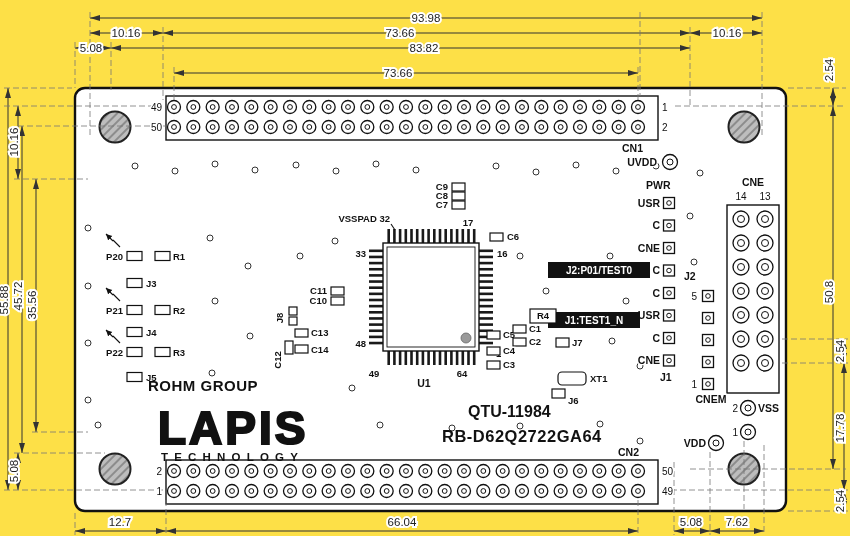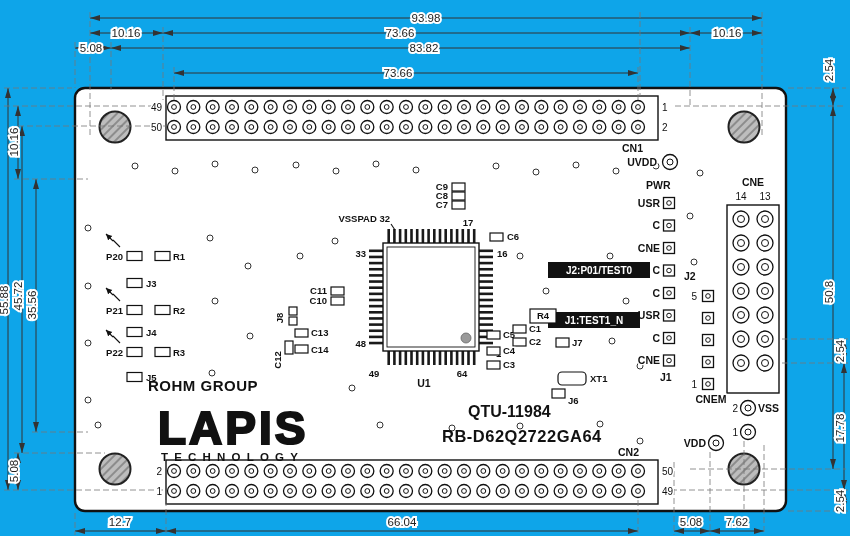--- a/index.html
+++ b/index.html
@@ -1,16 +1,16 @@
 <!DOCTYPE html>
 <html><head>
 <meta charset="utf-8">
 <style>
   html,body{margin:0;padding:0;background:#fff}
-  .stage{position:relative;width:850px;height:536px;background:#0ea5e9;overflow:hidden}
+  .stage{position:relative;width:850px;height:536px;background:#fde047;overflow:hidden}
   svg{display:block}
   svg text{font-family:"Liberation Sans","DejaVu Sans",sans-serif;fill:#111}
   .dt{font-size:11.5px;fill:#222;paint-order:stroke;stroke:#fff;stroke-width:4px}
   .pnum{font-size:10px;paint-order:stroke;stroke:#fff;stroke-width:3px}
   .ref{font-size:9.5px;font-weight:bold;paint-order:stroke;stroke:#fff;stroke-width:2.5px}
   .sig{font-size:10.5px;font-weight:bold;paint-order:stroke;stroke:#fff;stroke-width:2.5px}
   .note{font-size:10px;font-weight:bold;fill:#fff}
   .dim{stroke:#333;stroke-width:1;fill:none}
   .wit{stroke:#777;stroke-width:0.8;stroke-dasharray:6 3;fill:none}
   .edge{fill:#fff;stroke:#111;stroke-width:2.4}

